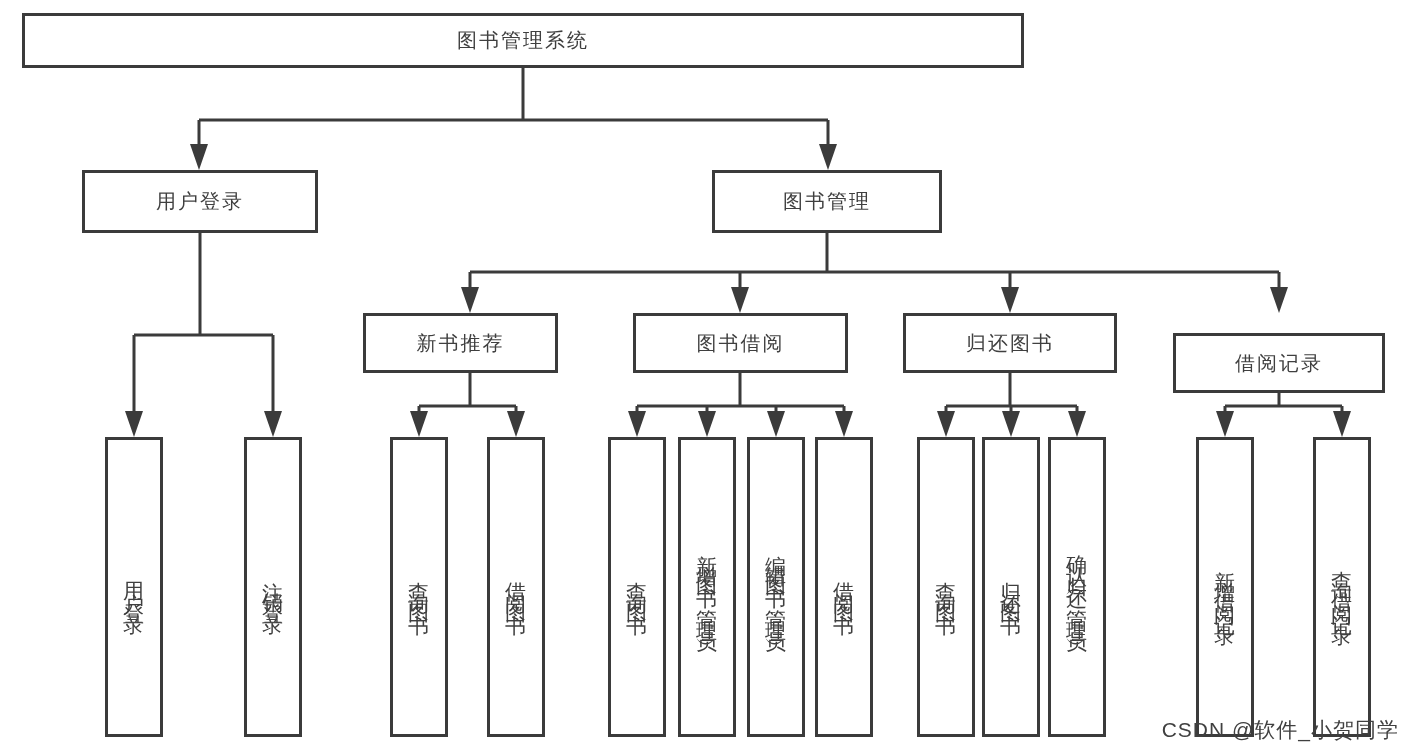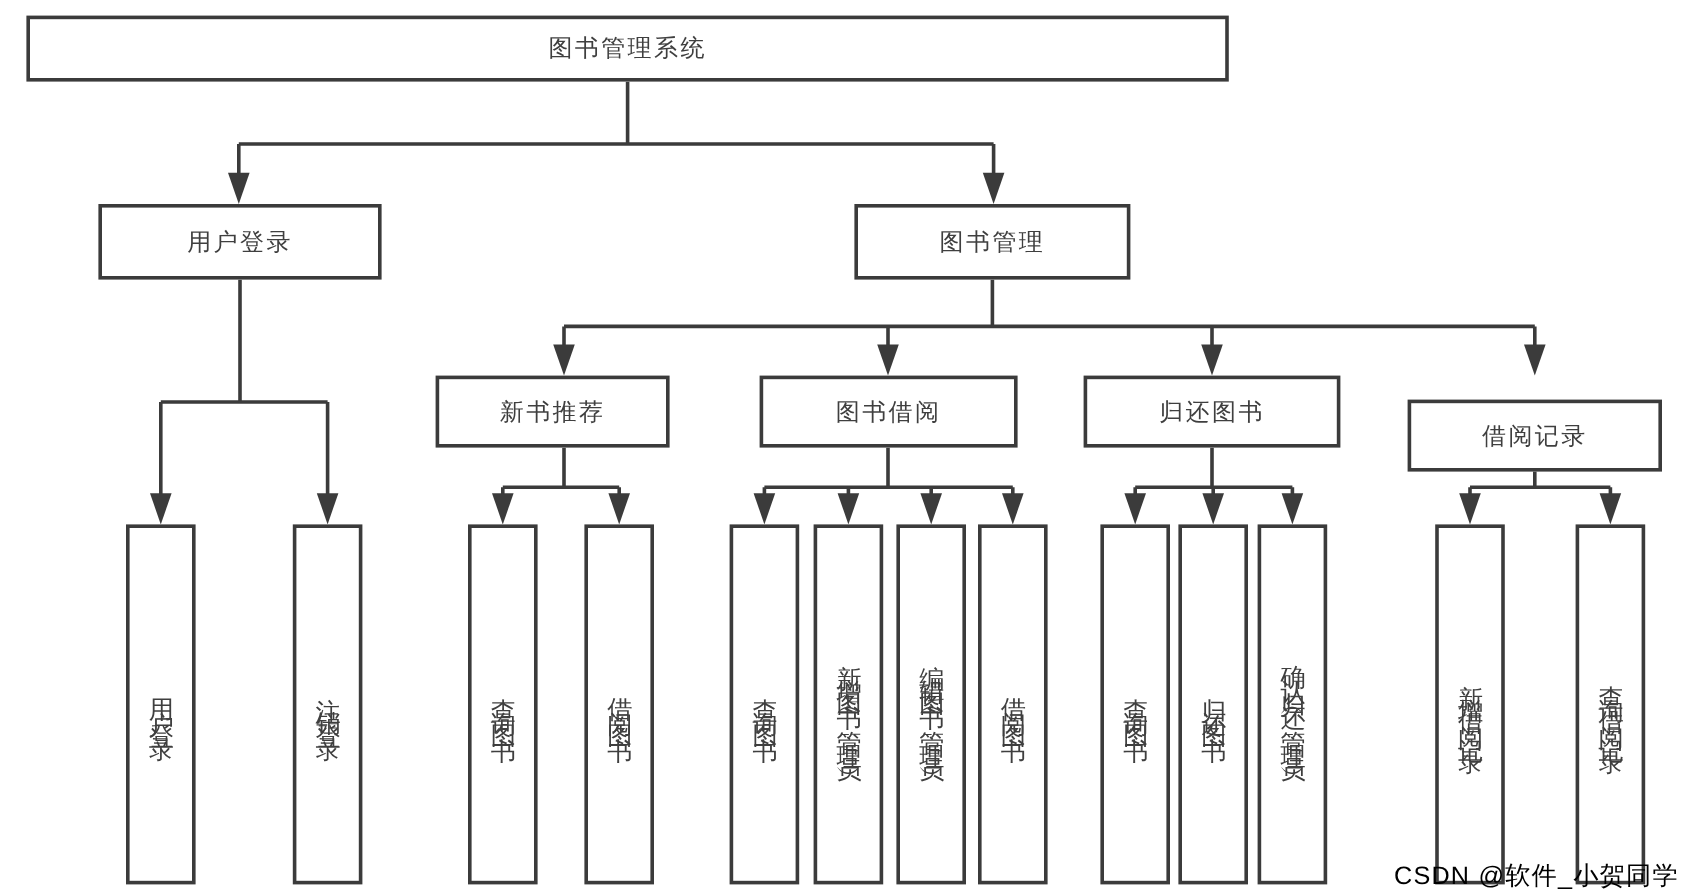--- a/index.html
+++ b/index.html
@@ -27,21 +27,21 @@
   .n-l3c    { left:903px; top:313px; width:214px;  height:60px; }
   .n-l3d    { left:1173px;top:313px; width:212px;  height:60px;margin-top:20px; }
   .leaf     { top:437px; width:58px; height:300px; }
   .n-a1 { left:105px; }  .n-a2 { left:244px; }
   .n-b1 { left:390px; }  .n-b2 { left:487px; }
   .n-c1 { left:608px; }  .n-c2 { left:678px; } .n-c3 { left:747px; } .n-c4 { left:815px; }
   .n-d1 { left:917px; }  .n-d2 { left:982px; } .n-d3 { left:1048px; }
   .n-e1 { left:1196px; } .n-e2 { left:1313px; }
   .watermark {
     position:absolute; right:6px; bottom:3px; z-index:3;
-    color:#000000; font-size:21px; letter-spacing:1px; white-space:nowrap;
+    color:#404040; font-size:21px; letter-spacing:1px; white-space:nowrap;
   }
 </style>
 </head>
 <body>
 
 <div class="canvas">
 
   <svg class="connectors" width="1405" height="747" viewBox="0 0 1405 747">
     <g stroke="#3b3b3b" stroke-width="3" fill="none">
 

